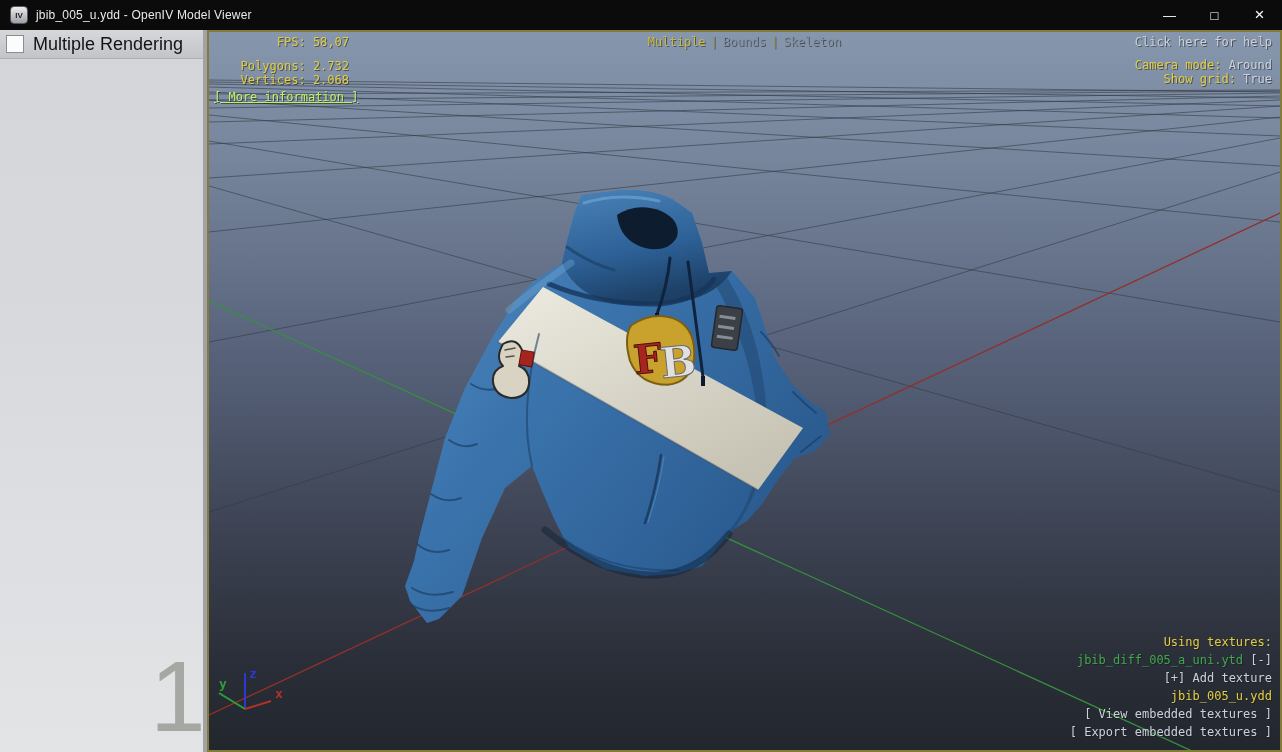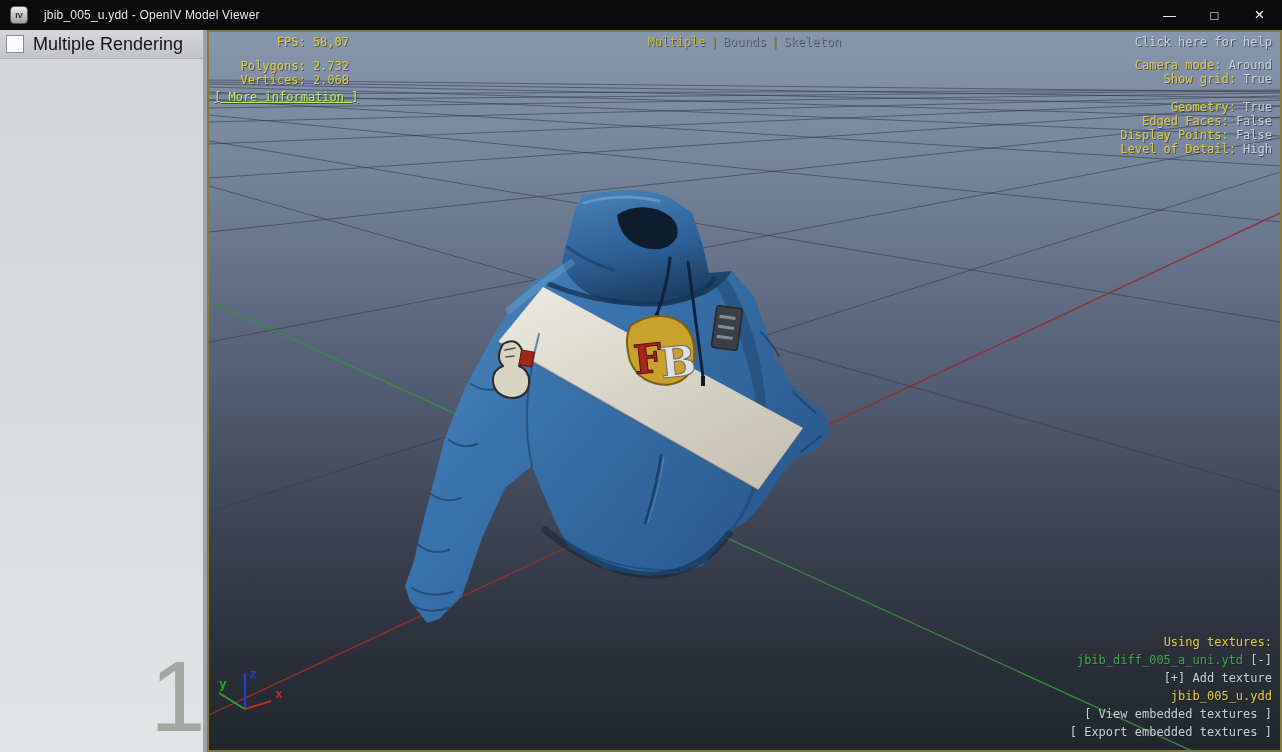--- a/index.html
+++ b/index.html
@@ -4,21 +4,21 @@
 <style>
   html,body{margin:0;padding:0;background:#000;}
   body{width:1282px;height:752px;overflow:hidden;font-family:"Liberation Sans",sans-serif;}
   .window{width:1282px;height:752px;display:flex;flex-direction:column;background:#0b0b0c;}
 
   
   .titlebar{height:30px;flex:0 0 30px;display:flex;align-items:center;background:#0b0b0c;color:#e9e9e9;}
   .app-icon{width:16px;height:16px;margin-left:10px;background:linear-gradient(#ededee,#9da0a6);
     border:1px solid #56585e;border-radius:4px;display:flex;align-items:center;justify-content:center;
     font-size:8px;font-weight:bold;color:#23242a;}
-  .title-text{margin-left:16px;font-size:12px;letter-spacing:.2px;}
+  .title-text{margin-left:8px;font-size:12px;letter-spacing:.2px;}
   .controls{margin-left:auto;display:flex;height:30px;}
   .ctrl{width:45px;height:30px;display:flex;align-items:center;justify-content:center;color:#ffffff;font-size:13px;}
   .ctrl.close{font-size:17px;}
 
   
   .main{flex:1;display:flex;min-height:0;}
 
   
   .sidebar{width:207px;flex:0 0 207px;position:relative;box-sizing:border-box;
     background:linear-gradient(180deg,#d3d5d9 0%,#d7d9dd 40%,#e3e4e6 100%);
@@ -254,38 +254,20 @@
         <div>
           <span class="yellow">Camera mode:</span>
           <span class="val">Around</span>
         </div>
         <div>
           <span class="yellow">Show grid:</span>
           <span class="val">True</span>
         </div>
       </div>
 
-      <div class="hud display-block">
-        <div>
-          <span class="yellow">Geometry:</span>
-          <span class="val">True</span>
-        </div>
-        <div>
-          <span class="yellow">Edged Faces:</span>
-          <span class="val">False</span>
-        </div>
-        <div>
-          <span class="yellow">Display Points:</span>
-          <span class="val">False</span>
-        </div>
-        <div>
-          <span class="yellow">Level of Detail:</span>
-          <span class="val">High</span>
-        </div>
-      </div>
 
       <div class="hud textures-block">
         <div class="yellow">Using textures:</div>
         <div>
           <span class="green-file">jbib_diff_005_a_uni.ytd</span>
           <span class="val">[-]</span>
         </div>
         <div class="val">[+] Add texture</div>
         <div class="yellow">jbib_005_u.ydd</div>
         <div class="val">[ View embedded textures ]</div>

